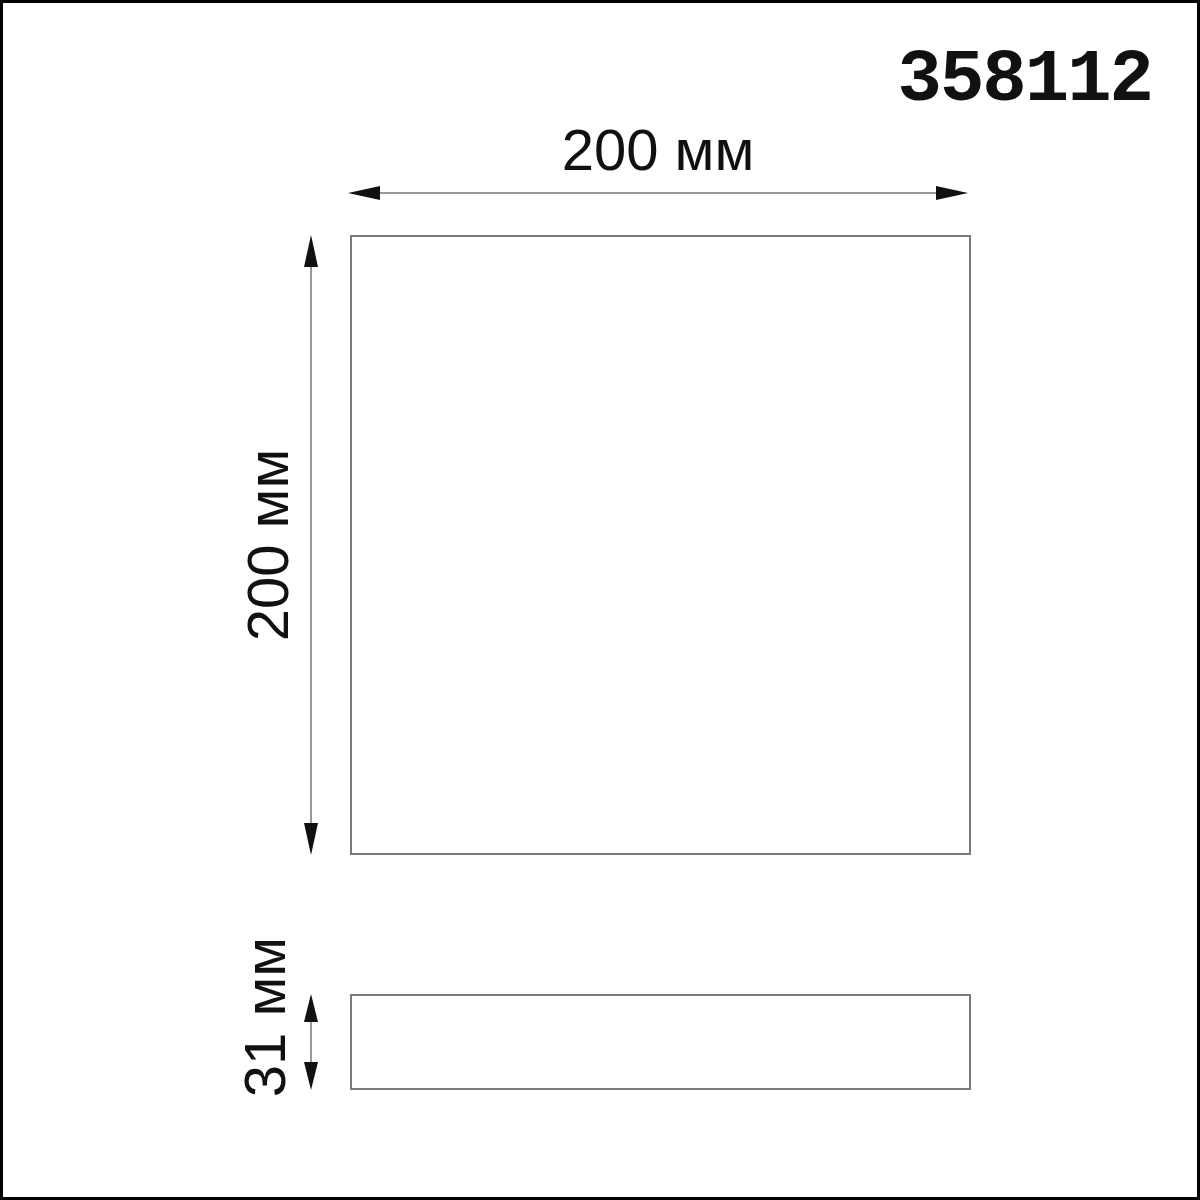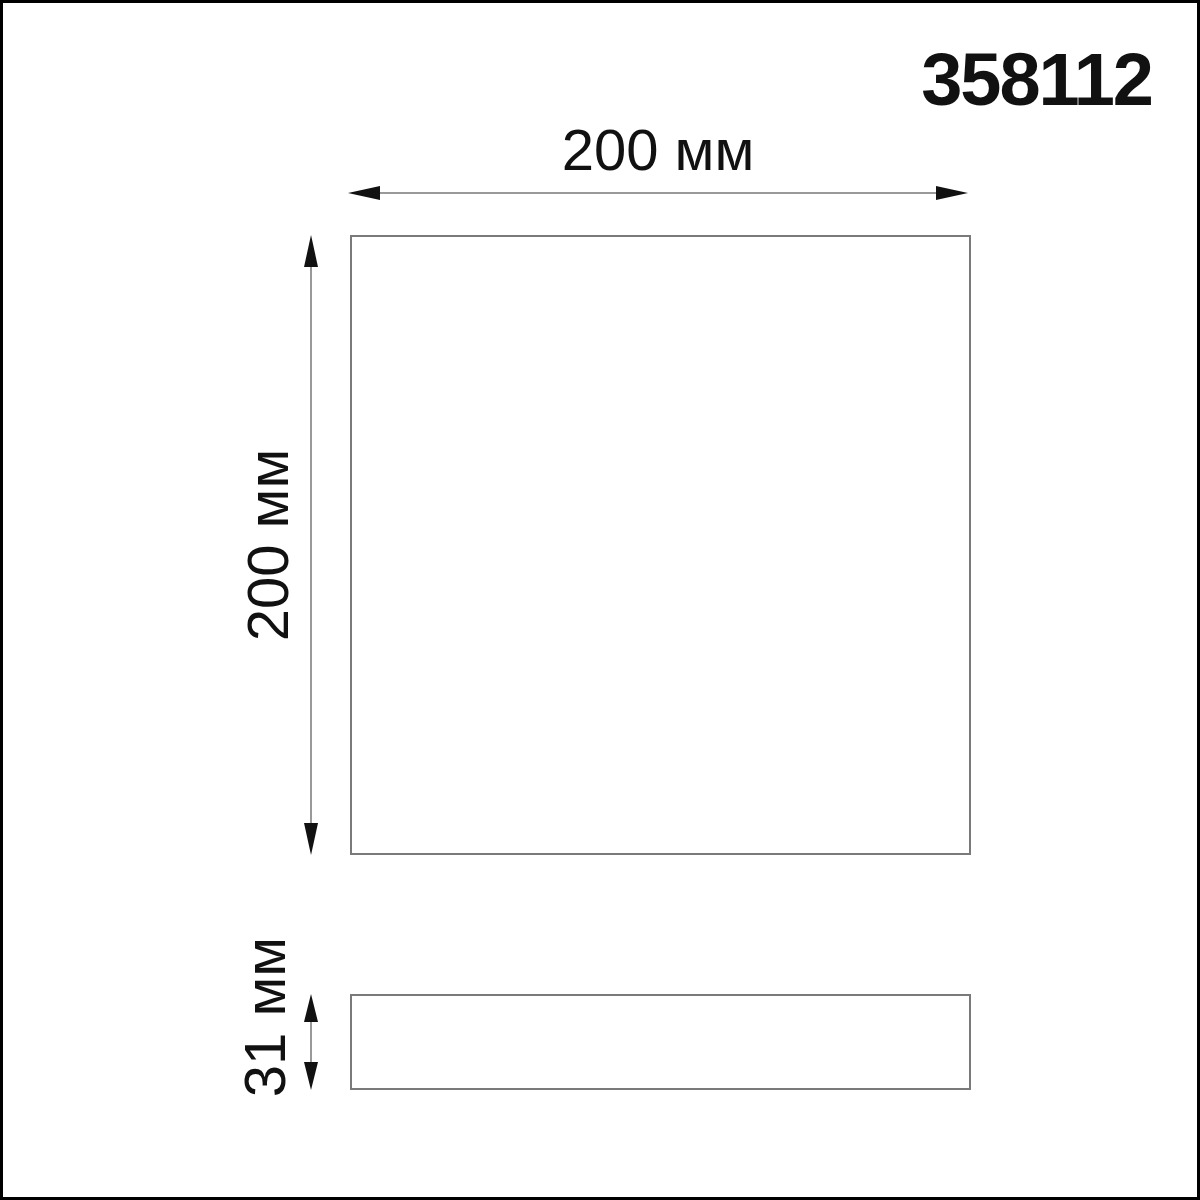--- a/index.html
+++ b/index.html
@@ -22,20 +22,21 @@
   .part-number {
     position: absolute;
     top: 40px;
     right: 45px;
     font-size: 74px;
     font-weight: bold;
     letter-spacing: -2px;
     line-height: 1;
     color: #111111;
     white-space: nowrap;
+    font-family: Liberation Mono, monospace;
   }
   .dim-label {
     position: absolute;
     font-size: 58px;
     font-weight: normal;
     line-height: 1;
     color: #111111;
     white-space: nowrap;
     text-align: center;
   }

